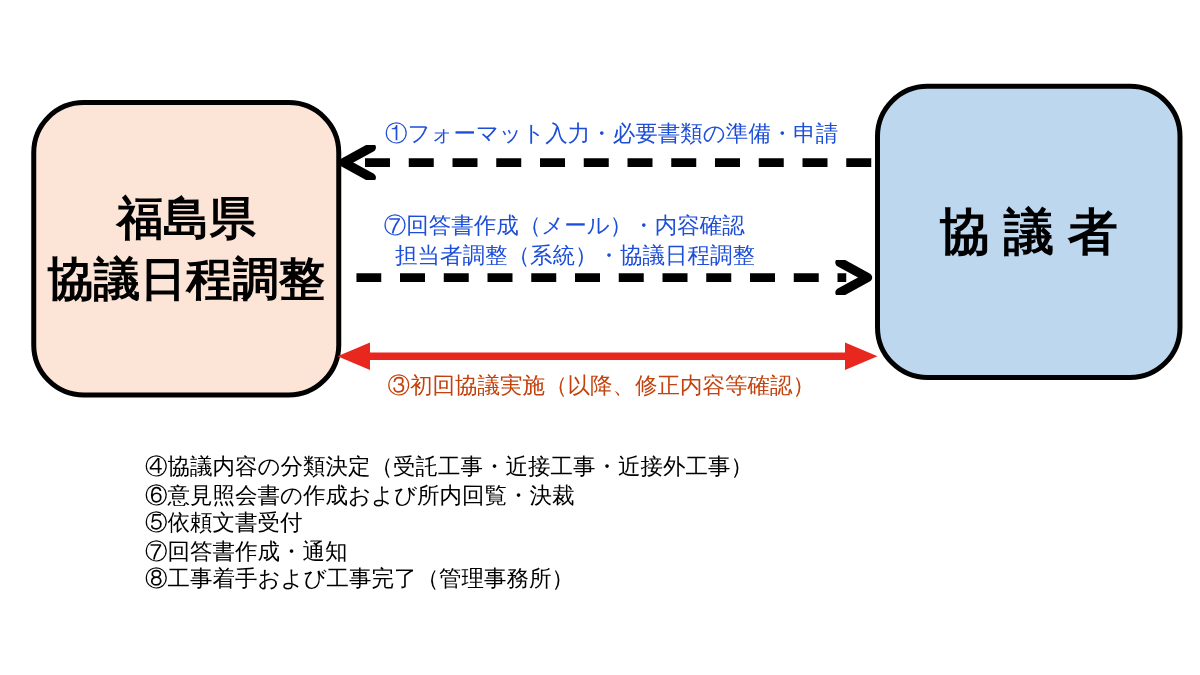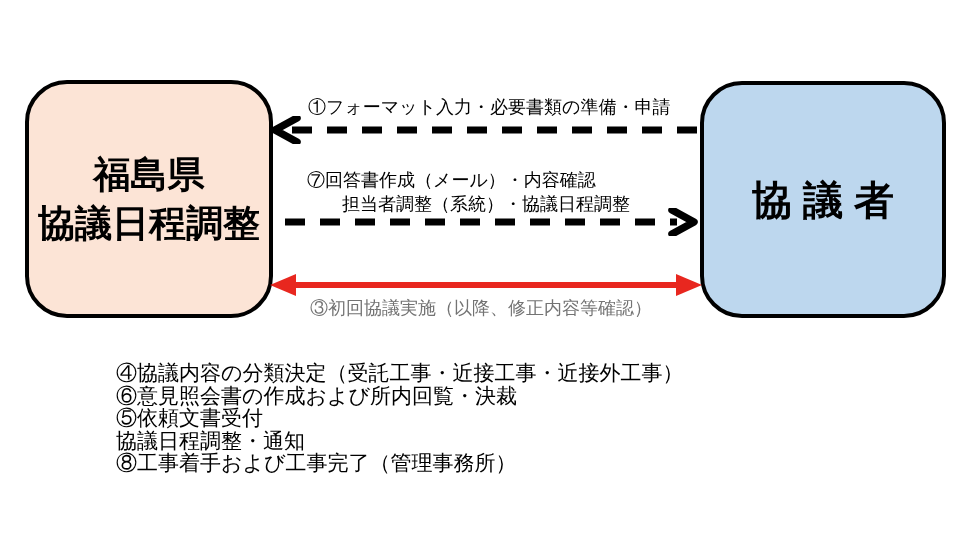--- a/index.html
+++ b/index.html
@@ -24,39 +24,39 @@
     text-align: center;
     font-weight: bold;
     color: #000;
   }
   .node-left {
     left: 25px; top: 80px; width: 248px; height: 238px;
     background: #FCE4D6;
     font-size: 37px; line-height: 49px;
   }
   .node-right {
-    left: 700px; top: 81px; width: 246px; height: 237px;
+    left: 700px; top: 67px; width: 246px; height: 237px;
     background: #BDD7EE;
     font-size: 40px; line-height: 46px;
   }
   .arrow-label {
     position: absolute;
     font-size: 18px;
     line-height: 24px;
     white-space: nowrap;
-    color: #000000;
+    color: #1d4ed8;
   }
   .label-1 { left: 308px; top: 95px; }
   .label-2 { left: 307px; top: 168px; }
-  .label-2 .indent { margin-left: 35px; text-align: center; }
-  .label-3 { left: 310px; top: 296px; color: #737373; }
+  .label-2 .indent { margin-left: 9px; text-align: center; }
+  .label-3 { left: 310px; top: 296px; color: #c2410c; }
   .steps {
     position: absolute;
     left: 116px; top: 362px;
-    font-size: 21px;
+    font-size: 18px;
     line-height: 22.5px;
     white-space: nowrap;
     color: #000;
   }
   svg.arrow { position: absolute; display: block; }
   .arrow-1 { left: 270px; top: 116px; }
   .arrow-2 { left: 285px; top: 208px; }
   .arrow-3 { left: 268px; top: 271px; }
 </style>
 </head>
@@ -92,17 +92,17 @@
     <line x1="22" y1="14" x2="414" y2="14" stroke="#E8271F" stroke-width="6"></line>
     <polygon points="2,14 28,3 28,25" fill="#E8271F"></polygon>
     <polygon points="434,14 408,3 408,25" fill="#E8271F"></polygon>
   </svg>
   <div class="arrow-label label-3">③初回協議実施（以降、修正内容等確認）</div>
 
   <div class="steps">
     <div>④協議内容の分類決定（受託工事・近接工事・近接外工事）</div>
     <div>⑥意見照会書の作成および所内回覧・決裁</div>
     <div>⑤依頼文書受付</div>
-    <div>協議日程調整・通知</div>
+    <div>⑦回答書作成・通知</div>
     <div>⑧工事着手および工事完了（管理事務所）</div>
   </div>
 
 </div>
 
 </body></html>

